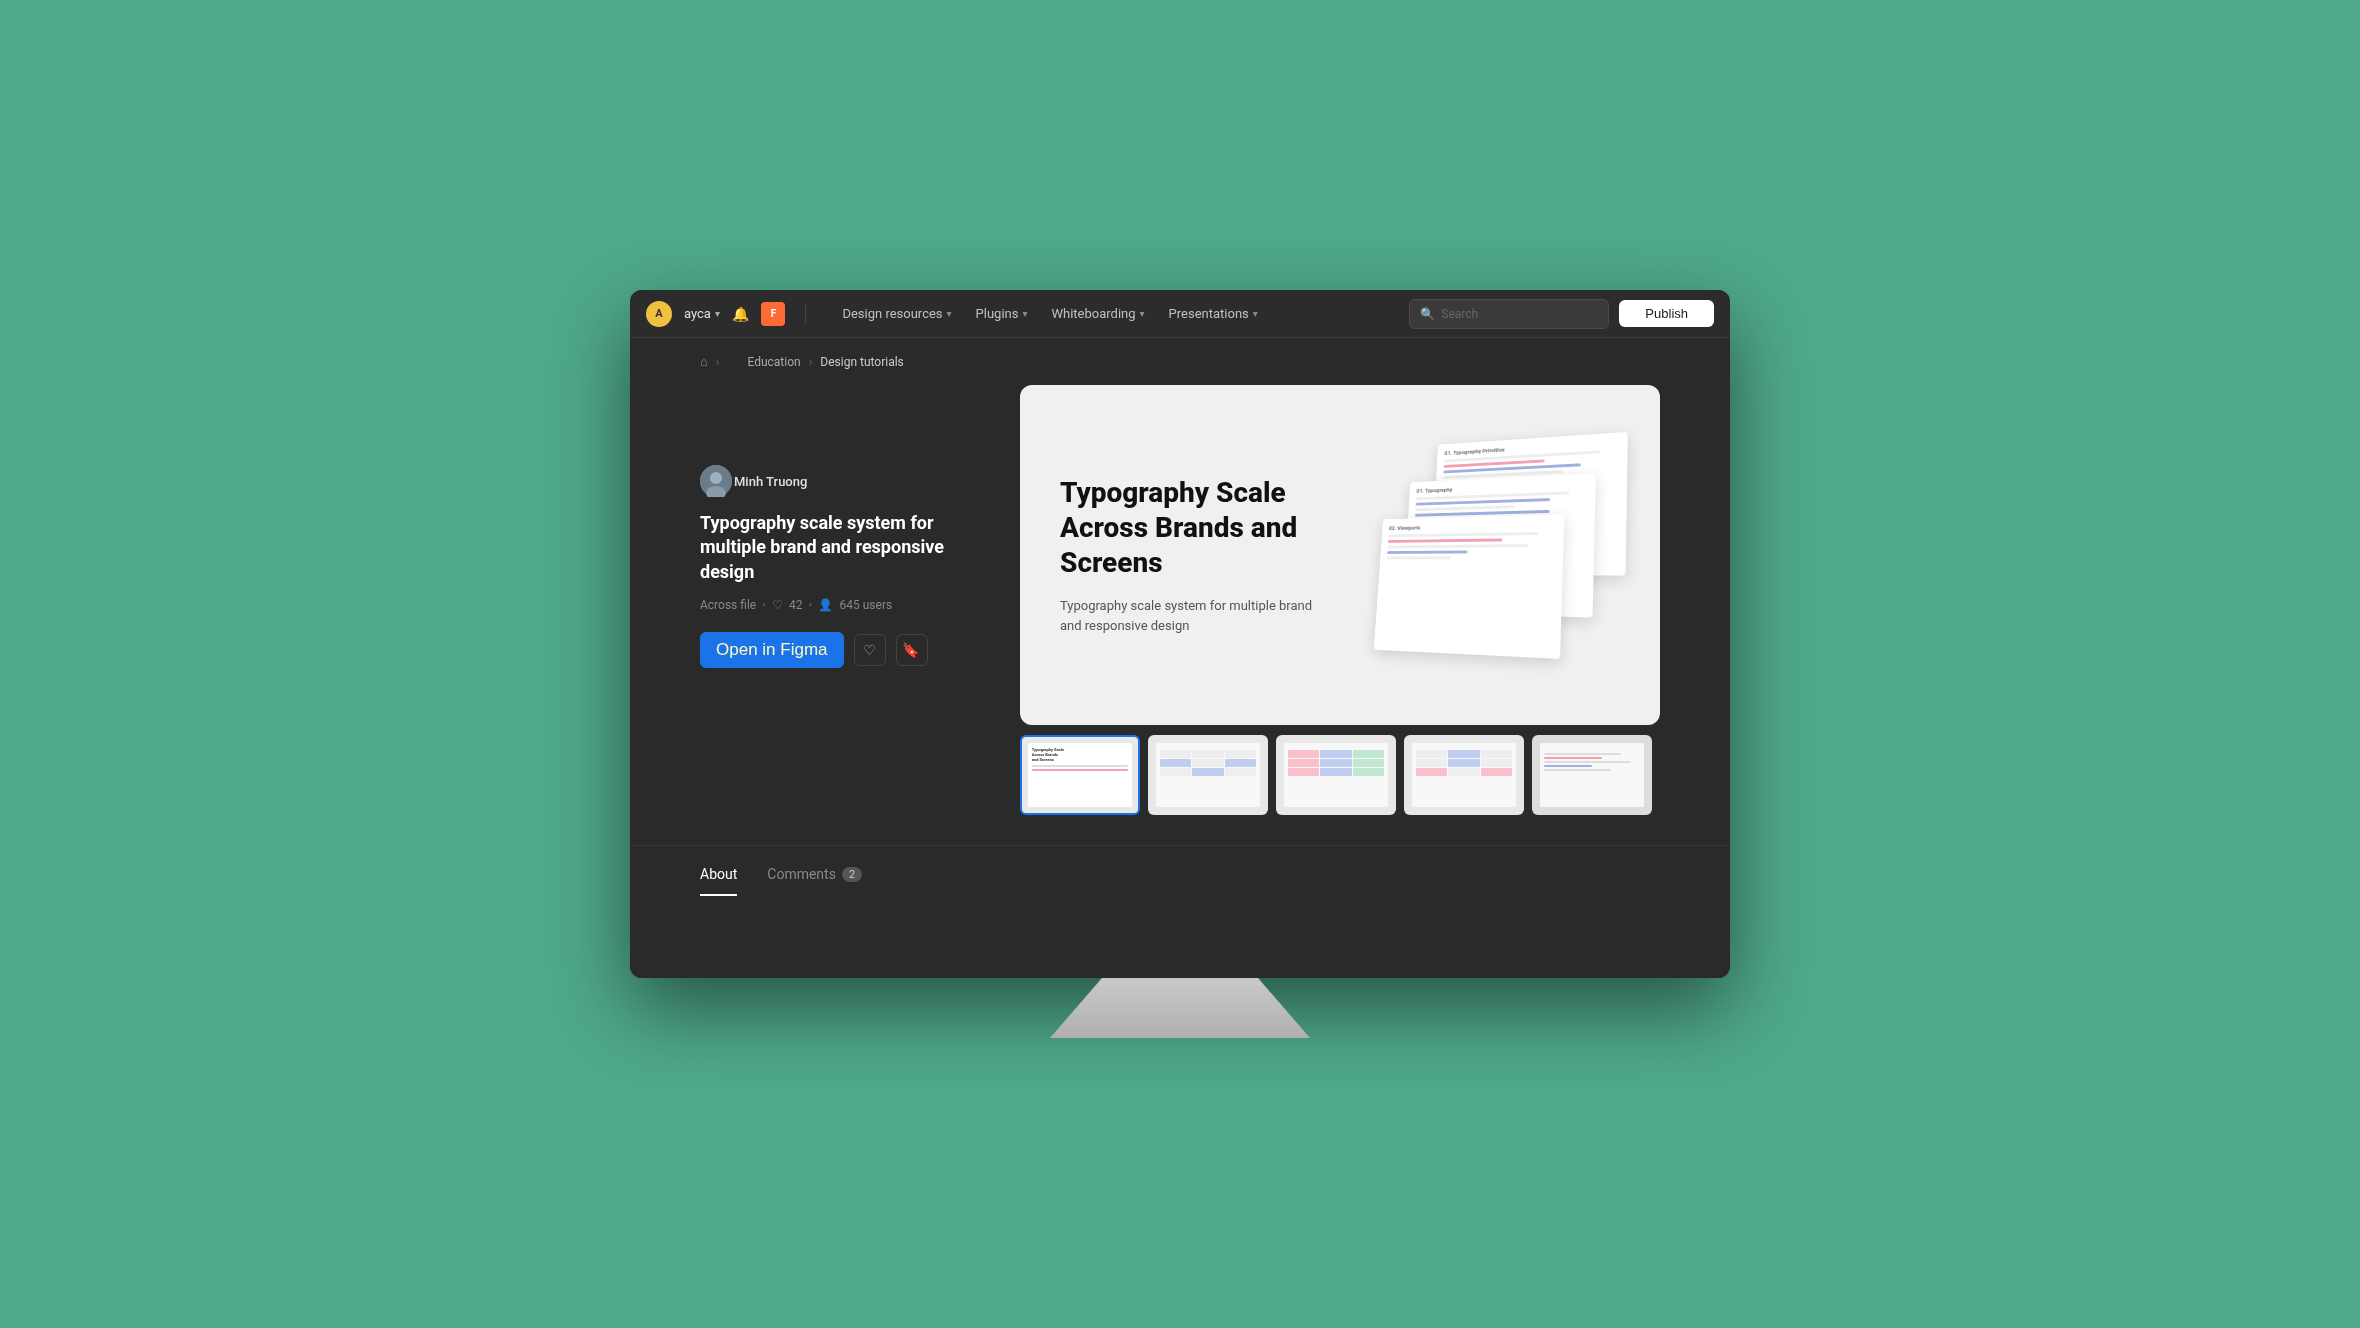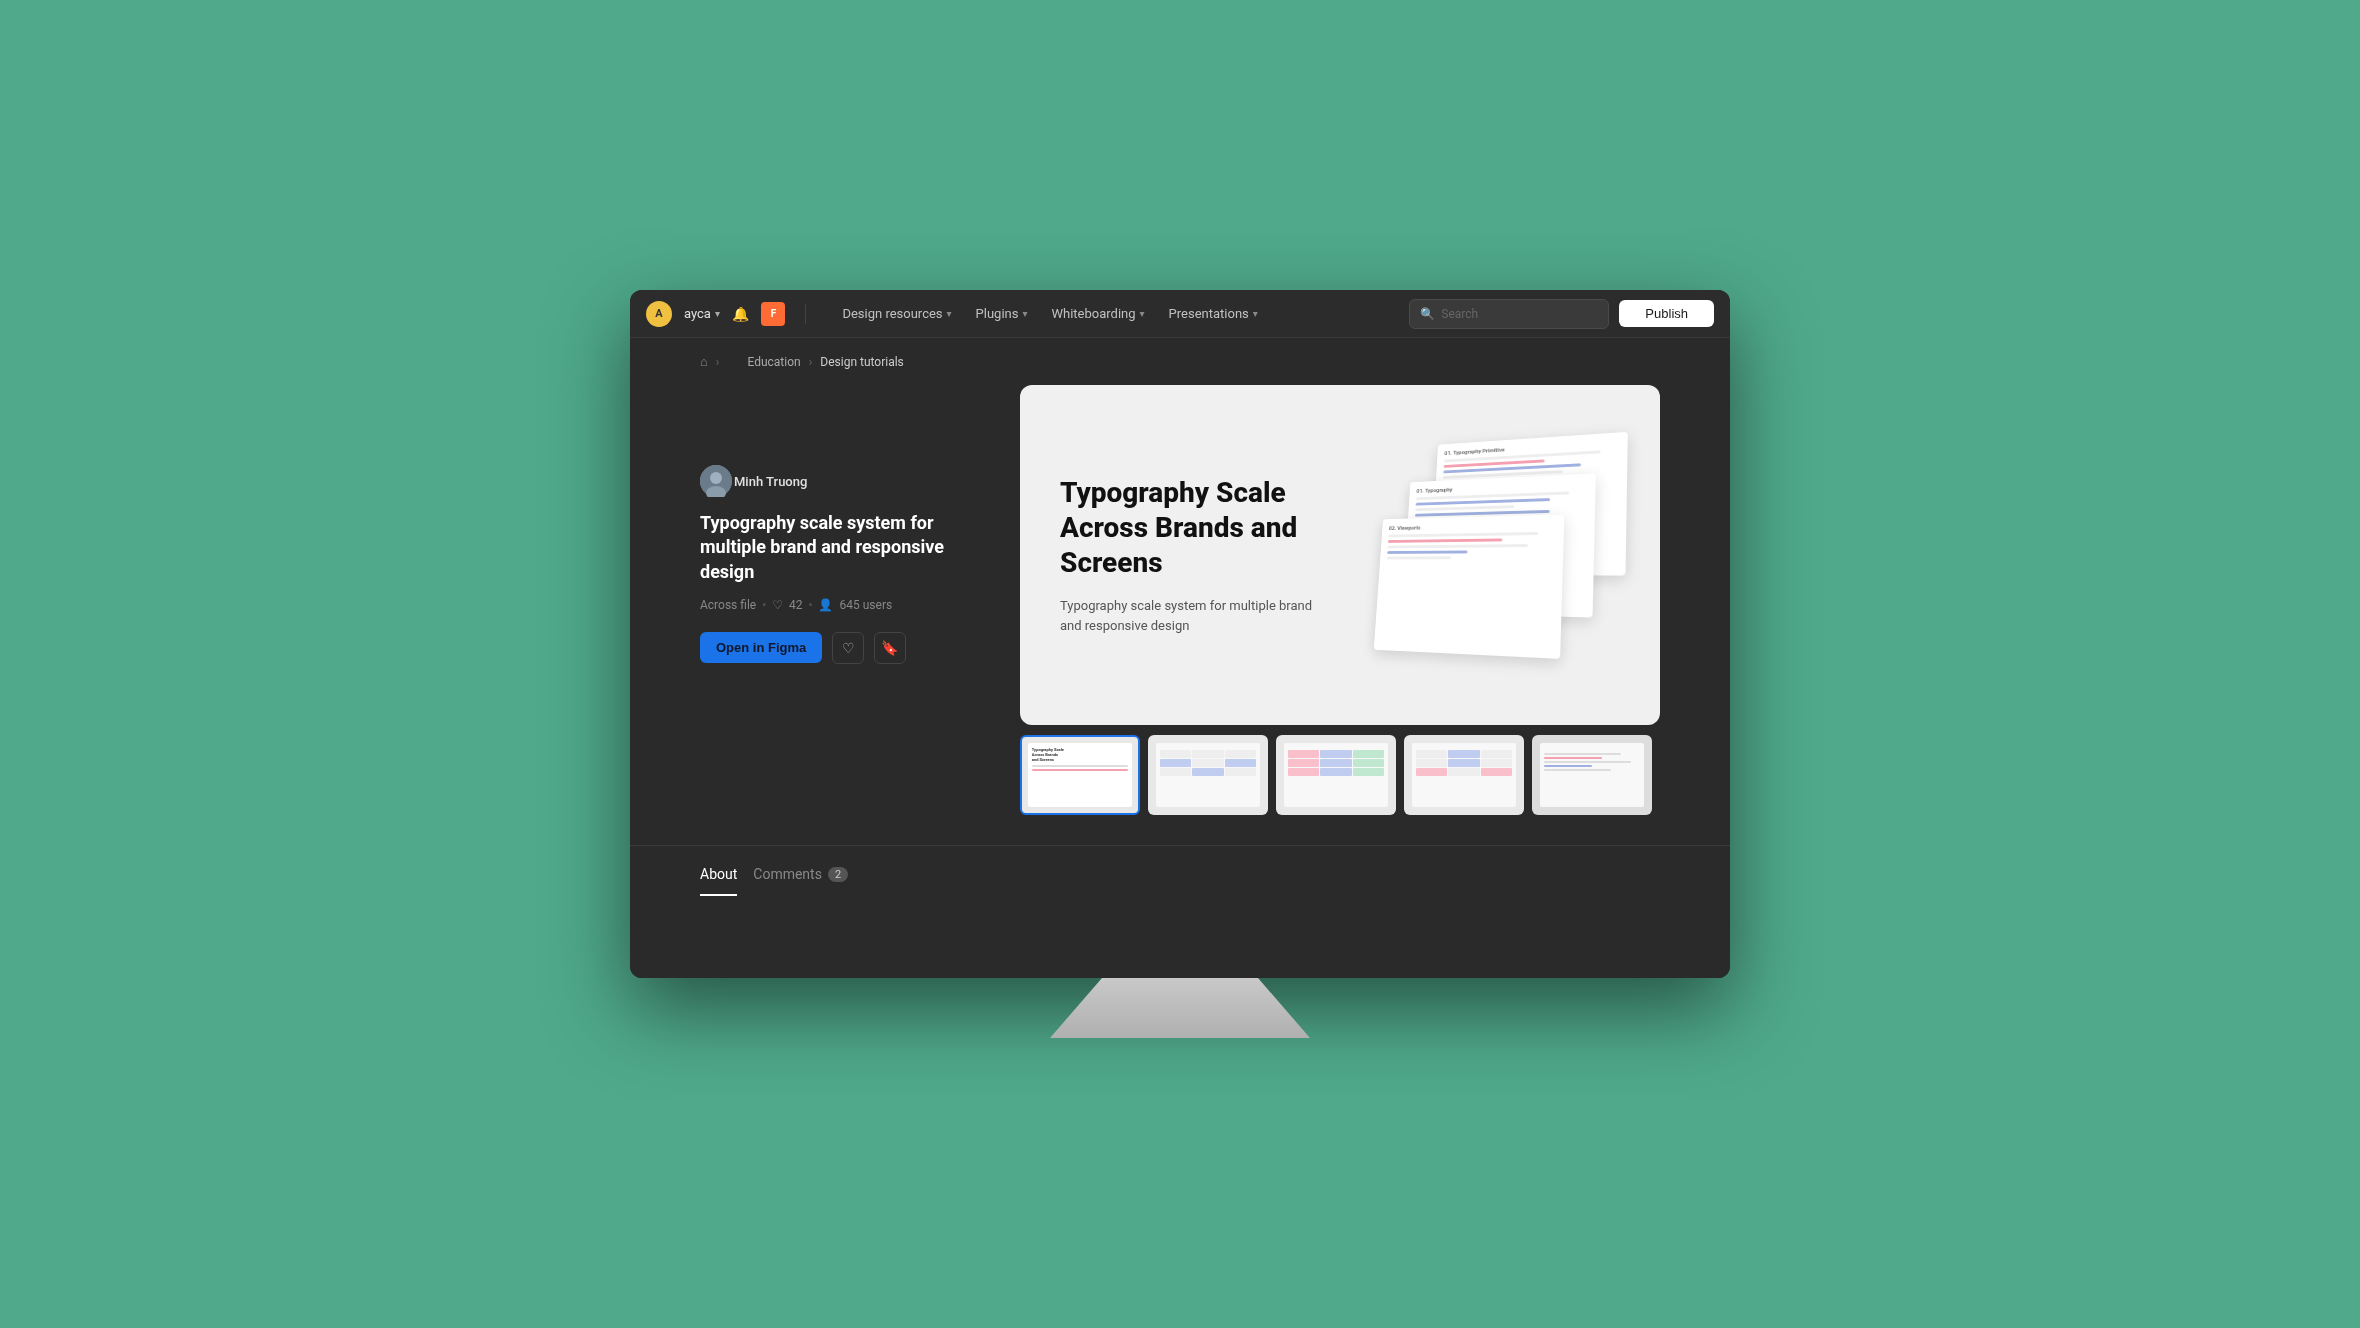--- a/index.html
+++ b/index.html
@@ -203,26 +203,26 @@
     .meta-dot { color: #555; }
     .meta-heart { color: #888; }
     .meta-user { color: #888; }
     .action-buttons {
       display: flex;
       align-items: center;
       gap: 10px;
     }
     .open-figma-btn {
       background: #1a73e8;
-      color: #0f172a;
+      color: #fef9c3;
       border: none;
       border-radius: 6px;
       padding: 8px 16px;
-      font-size: 13px;
-      font-weight: 700;
+      font-size: 17px;
+      font-weight: 400;
       cursor: pointer;
     }
     .icon-btn {
       width: 32px;
       height: 32px;
       border-radius: 6px;
       border: 1px solid #444;
       background: transparent;
       color: #aaa;
       display: flex;
@@ -387,21 +387,21 @@
     .thumb-cell.blue { background: #c0ccf0; }
     .thumb-cell.green { background: #c0e8d0; }
     
     .tabs-area {
       padding: 20px 70px 0;
       border-top: 1px solid #3a3a3a;
       margin-top: 10px;
     }
     .tabs {
       display: flex;
-      gap: 16px;
+      gap: 30px;
     }
     .tab {
       color: #888;
       font-size: 14px;
       padding-bottom: 12px;
       cursor: pointer;
       display: flex;
       align-items: center;
       gap: 6px;
       border-bottom: 2px solid transparent;

